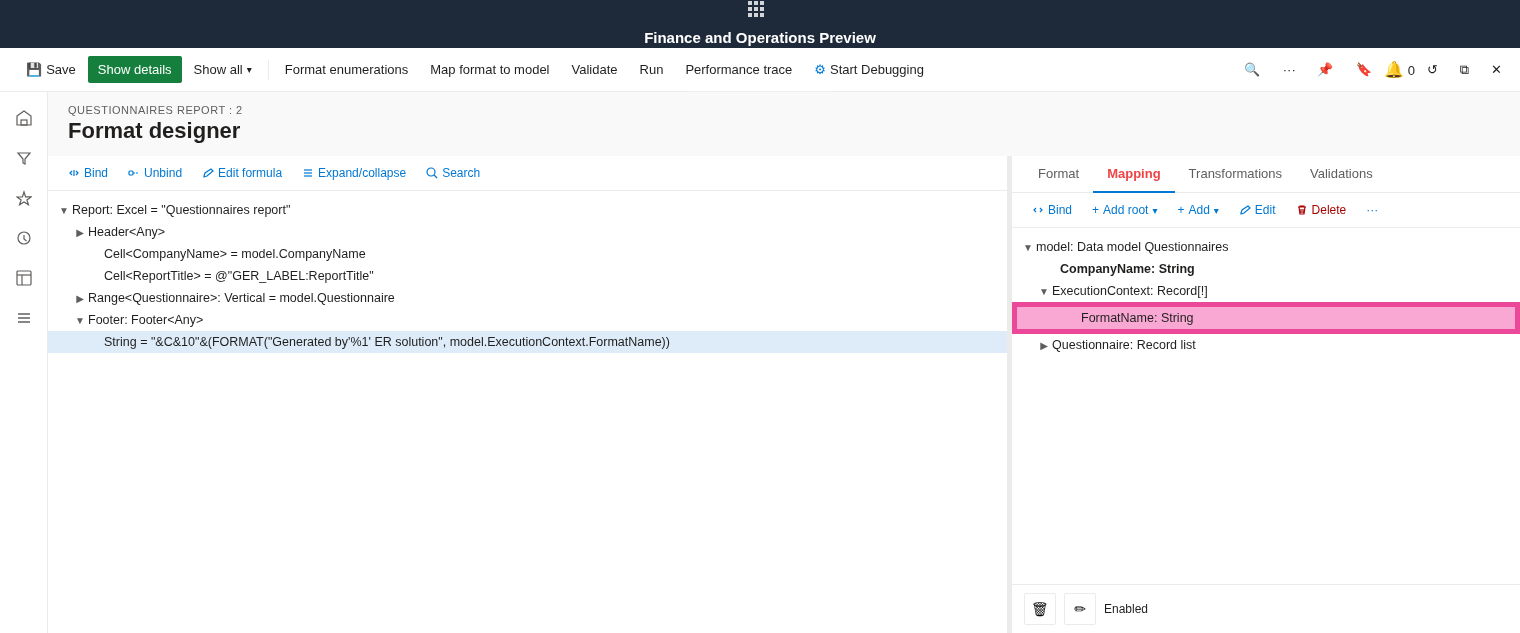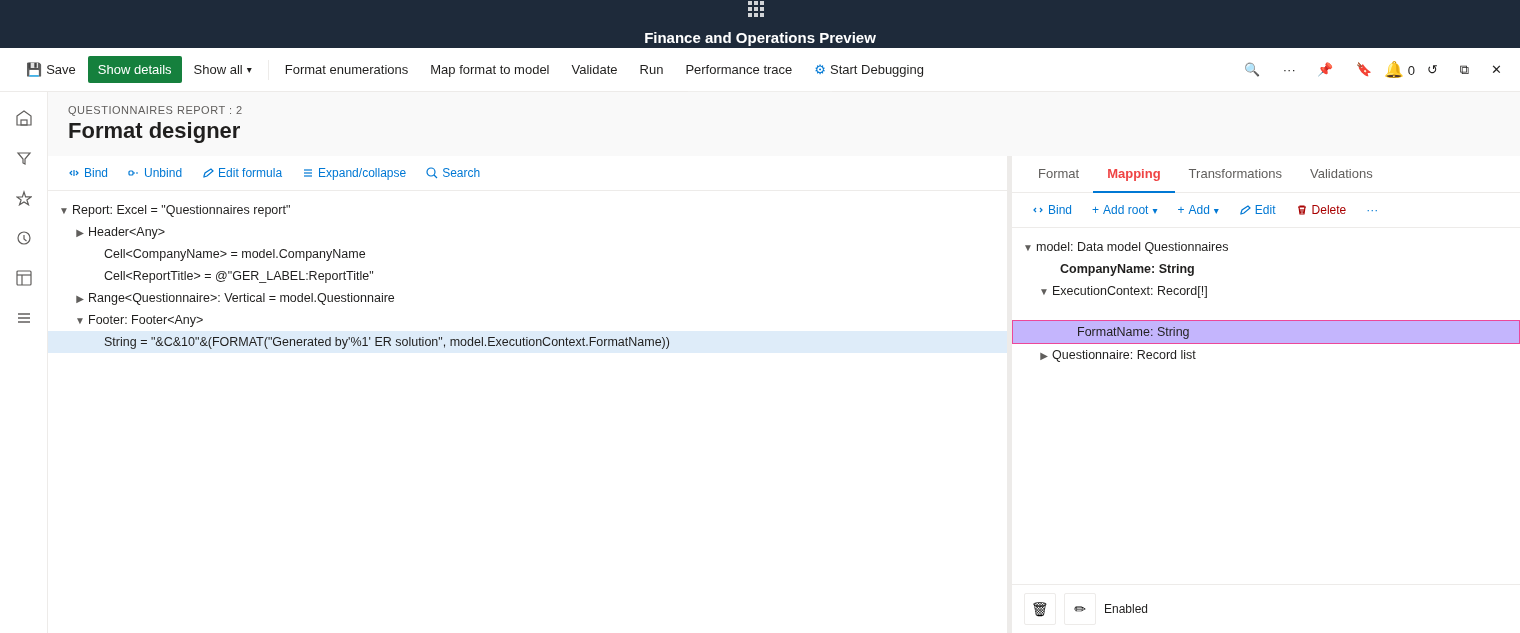--- a/index.html
+++ b/index.html
@@ -587,21 +587,21 @@
           <div class="map-item" style="padding-left:32px;font-weight:bold;">
             <span class="expand-icon"></span>
             <span>CompanyName: String</span>
           </div>
 
           <div class="map-item" style="padding-left:24px;">
             <span class="expand-icon">▼</span>
             <span>ExecutionContext: Record[!]</span>
           </div>
 
-          <div class="map-item selected" style="padding-left:48px; background:#c4b5fd; border:1px solid #ec4899;margin-top:18px;">
+          <div class="map-item selected" style="padding-left:48px; background:#f9a8d4; border:5px solid #ec4899;">
             <span class="expand-icon"></span>
             <span>FormatName: String</span>
           </div>
 
           <div class="map-item" style="padding-left:24px;">
             <span class="expand-icon">▶</span>
             <span>Questionnaire: Record list</span>
           </div>
         </div>
 

